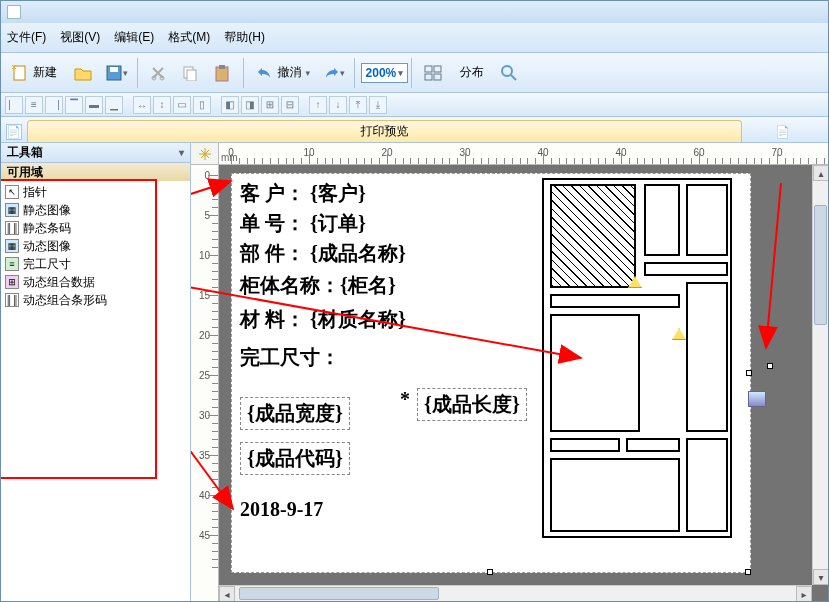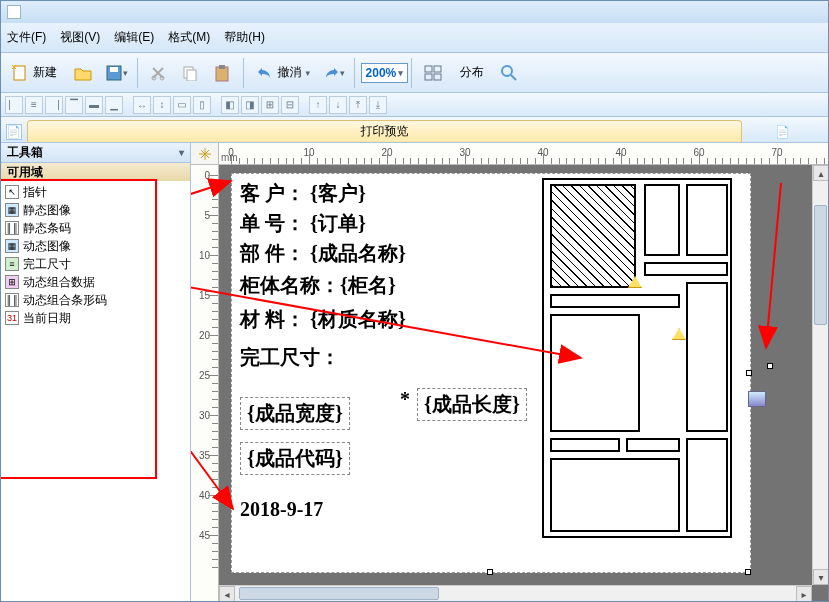--- a/index.html
+++ b/index.html
@@ -214,24 +214,20 @@
             <div class="ico" style="background:#d0f0d0">≡</div>
             <span>完工尺寸</span>
           </div>
         <div class="tree-item">
             <div class="ico" style="background:#f0d0f0">⊞</div>
             <span>动态组合数据</span>
           </div>
         <div class="tree-item">
             <div class="ico">║║</div>
             <span>动态组合条形码</span>
-          </div>
-        <div class="tree-item">
-            <div class="ico" style="background:#fff;color:#c00">31</div>
-            <span>当前日期</span>
           </div>
         <div class="redbox" style="left:-4px;top:-2px;width:160px;height:300px;"></div>
       </div>
     </div>
 
     <div class="canvas-area">
       <div class="ruler-corner">
         <svg width="14" height="14">
             <path d="M7 1v12M1 7h12M3 3l8 8M11 3L3 11" stroke="#d4a020"></path>
           </svg>

